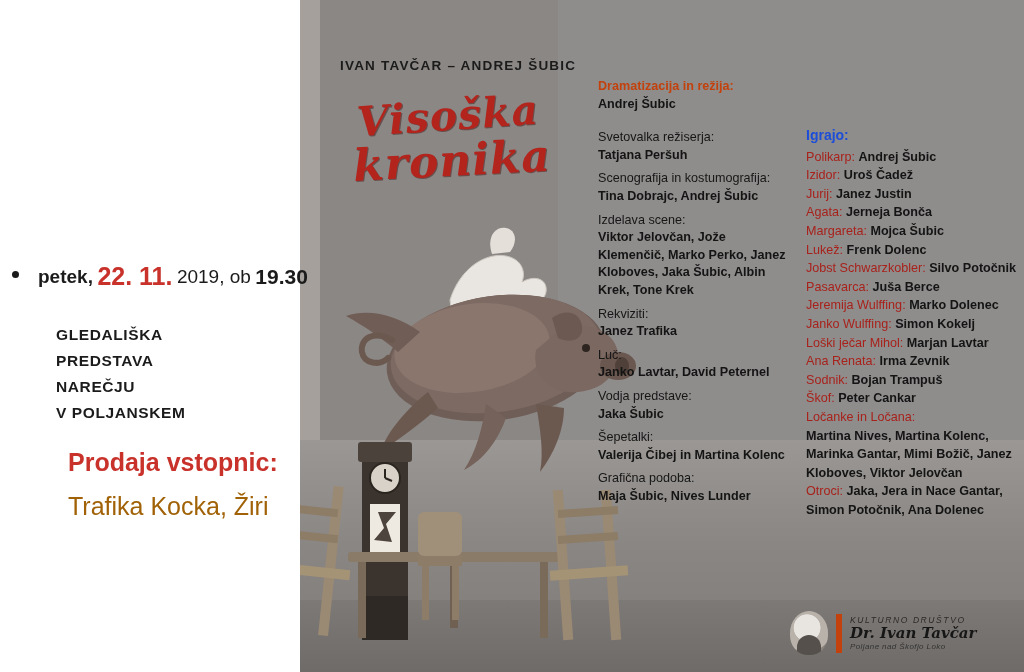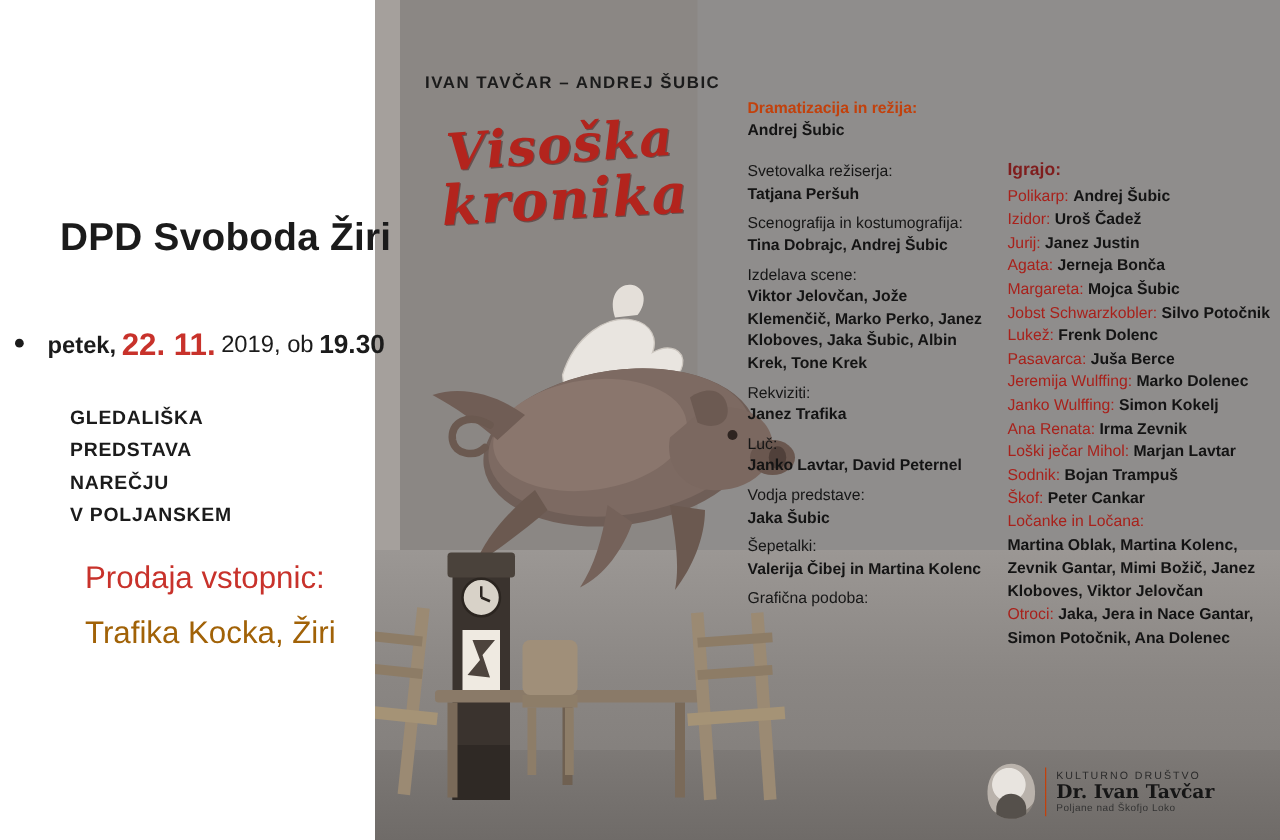--- a/index.html
+++ b/index.html
@@ -141,21 +141,21 @@
     font-weight: bold;
     color: #1b1b1b;
     line-height: 26px;
     letter-spacing: 0.6px;
   }
   .tickets-title {
     position: absolute;
     left: 68px;
     top: 448px;
     font-size: 25px;
-    font-weight: normal;
+    font-weight: bold;
     color: #c8322b;
   }
   .tickets-place {
     position: absolute;
     left: 68px;
     top: 492px;
     font-size: 25px;
     color: #a16207;
   }
 
@@ -226,21 +226,21 @@
     position: absolute;
     left: 806px;
     top: 126px;
     width: 212px;
     font-size: 12.6px;
     line-height: 18.6px;
     color: #161616;
   }
   .cast .hdr {
     font-weight: bold;
-    color: #7f1d1d;
+    color: #1d4ed8;
     font-size: 14px;
     margin-bottom: 3px;
   }
   .cast .row .role {
     color: #a8211b;
   }
   .cast .row .who {
     font-weight: bold;
     color: #141414;
   }
@@ -275,22 +275,23 @@
     content: "";
     position: absolute;
     left: 7px; top: 24px;
     width: 24px; height: 24px;
     background: #55504b;
     border-radius: 50% 50% 0 0;
   }
   .logo .ltext {
     margin-left: 8px;
     line-height: 13px;
-    border-left: 1px solid #c2410c;
+    border-left: 6px solid #c2410c;
     padding-left: 8px;
+    font-style: italic;
   }
   .logo .lt1 { font-size: 8.5px; letter-spacing: 1.6px; color: #2b2b2b; }
   .logo .lt2 { font-size: 15px; font-weight: bold; font-family: "DejaVu Serif", serif; color: #161616; }
   .logo .lt3 { font-size: 8px; letter-spacing: .4px; color: #333; }
 
   
   .scene { position: absolute; left: 300px; top: 0; width: 724px; height: 672px; }
 </style>
 </head>
 <body>
@@ -370,21 +371,20 @@
       <g>
         <rect x="258" y="490" width="10" height="150" transform="rotate(-4 263 565)" fill="#9b8a73"></rect>
         <rect x="306" y="490" width="10" height="150" transform="rotate(-4 311 565)" fill="#9b8a73"></rect>
         <rect x="258" y="508" width="60" height="8" transform="rotate(-4 288 512)" fill="#8d7c66"></rect>
         <rect x="258" y="534" width="60" height="8" transform="rotate(-4 288 538)" fill="#8d7c66"></rect>
         <rect x="250" y="568" width="78" height="10" transform="rotate(-4 289 573)" fill="#a59376"></rect>
       </g>
     </svg>
   </div>
 
-  <div class="company">DPD Svoboda Žiri</div>
 
   <div class="datebox">
     <span class="bullet"></span><span class="date-word">petek,</span>
     <span class="date-big">22. 11.</span>
     <span class="date-year">2019, ob</span>
     <span class="date-time">19.30</span>
   </div>
 
   <div class="subtitle-block">
     <div>GLEDALIŠKA</div>
@@ -431,43 +431,44 @@
     <div class="grp">
       <div class="role">Vodja predstave:</div>
       <div class="names">Jaka Šubic</div>
     </div>
     <div class="grp">
       <div class="role">Šepetalki:</div>
       <div class="names">Valerija Čibej in Martina Kolenc</div>
     </div>
     <div class="grp">
       <div class="role">Grafična podoba:</div>
+      <div class="names">Maja Šubic, Nives Lunder</div>
     </div>
   </div>
 
   <div class="cast">
     <div class="hdr">Igrajo:</div>
 
     <div class="row"><span class="role">Polikarp:</span> <span class="who">Andrej Šubic</span></div>
     <div class="row"><span class="role">Izidor:</span> <span class="who">Uroš Čadež</span></div>
     <div class="row"><span class="role">Jurij:</span> <span class="who">Janez Justin</span></div>
     <div class="row"><span class="role">Agata:</span> <span class="who">Jerneja Bonča</span></div>
     <div class="row"><span class="role">Margareta:</span> <span class="who">Mojca Šubic</span></div>
+    <div class="row"><span class="role">Lukež:</span> <span class="who">Frenk Dolenc</span></div>
     <div class="row"><span class="role">Jobst Schwarzkobler:</span> <span class="who">Silvo Potočnik</span></div>
-    <div class="row"><span class="role">Lukež:</span> <span class="who">Frenk Dolenc</span></div>
     <div class="row"><span class="role">Pasavarca:</span> <span class="who">Juša Berce</span></div>
     <div class="row"><span class="role">Jeremija Wulffing:</span> <span class="who">Marko Dolenec</span></div>
     <div class="row"><span class="role">Janko Wulffing:</span> <span class="who">Simon Kokelj</span></div>
+    <div class="row"><span class="role">Loški ječar Mihol:</span> <span class="who">Marjan Lavtar</span></div>
     <div class="row"><span class="role">Ana Renata:</span> <span class="who">Irma Zevnik</span></div>
-    <div class="row"><span class="role">Loški ječar Mihol:</span> <span class="who">Marjan Lavtar</span></div>
     <div class="row"><span class="role">Sodnik:</span> <span class="who">Bojan Trampuš</span></div>
     <div class="row"><span class="role">Škof:</span> <span class="who">Peter Cankar</span></div>
 
     <div class="grouplabel">Ločanke in Ločana:</div>
-    <div class="grouplist">Martina Oblak, Martina Kolenc, Zevnik Gantar, Mimi Božič, Janez Kloboves, Viktor Jelovčan</div>
+    <div class="grouplist">Martina Nives, Martina Kolenc, Marinka Gantar, Mimi Božič, Janez Kloboves, Viktor Jelovčan</div>
     <div><span class="grouplabel">Otroci:</span> <span class="grouplist">Jaka, Jera in Nace Gantar, Simon Potočnik, Ana Dolenec</span></div>
   </div>
 
   <div class="logo">
     <div class="portrait"></div>
     <div class="ltext">
       <div class="lt1">KULTURNO DRUŠTVO</div>
       <div class="lt2">Dr. Ivan Tavčar</div>
       <div class="lt3">Poljane nad Škofjo Loko</div>
     </div>

